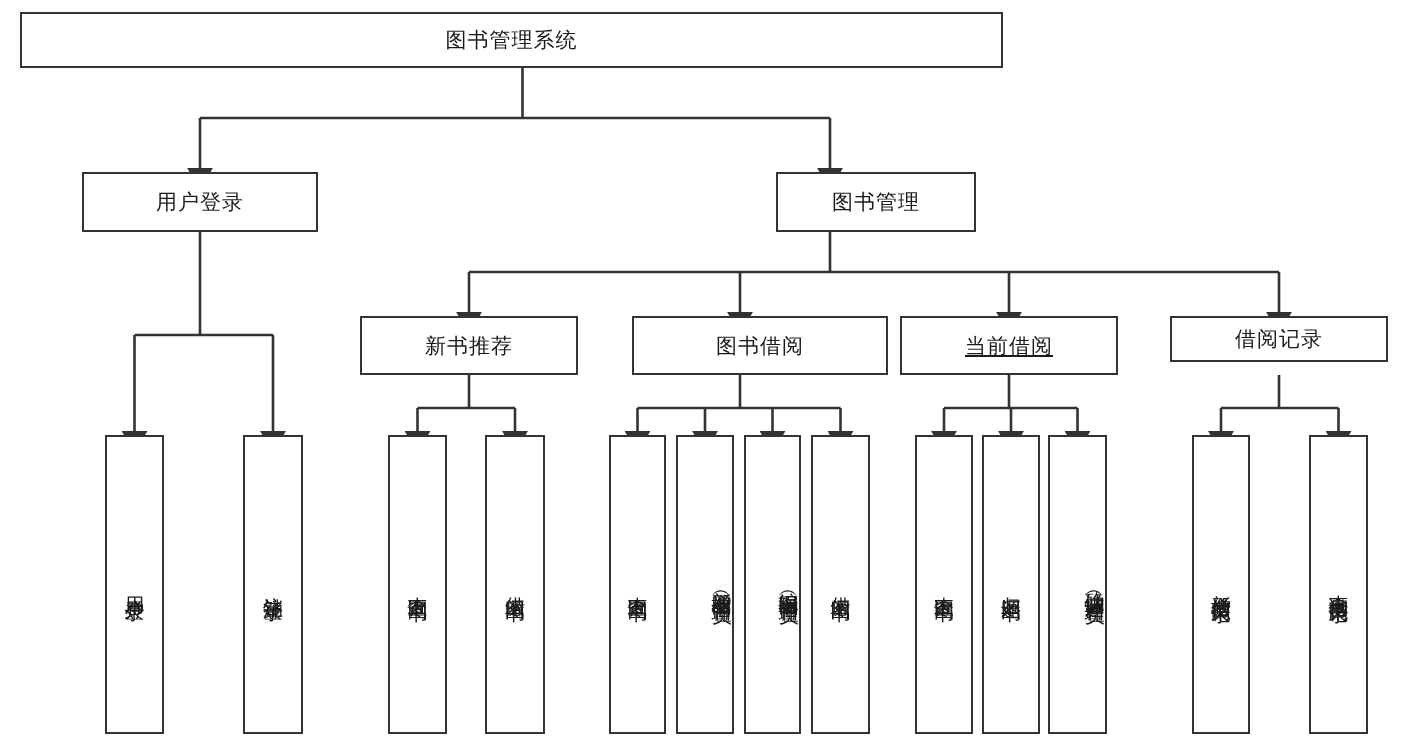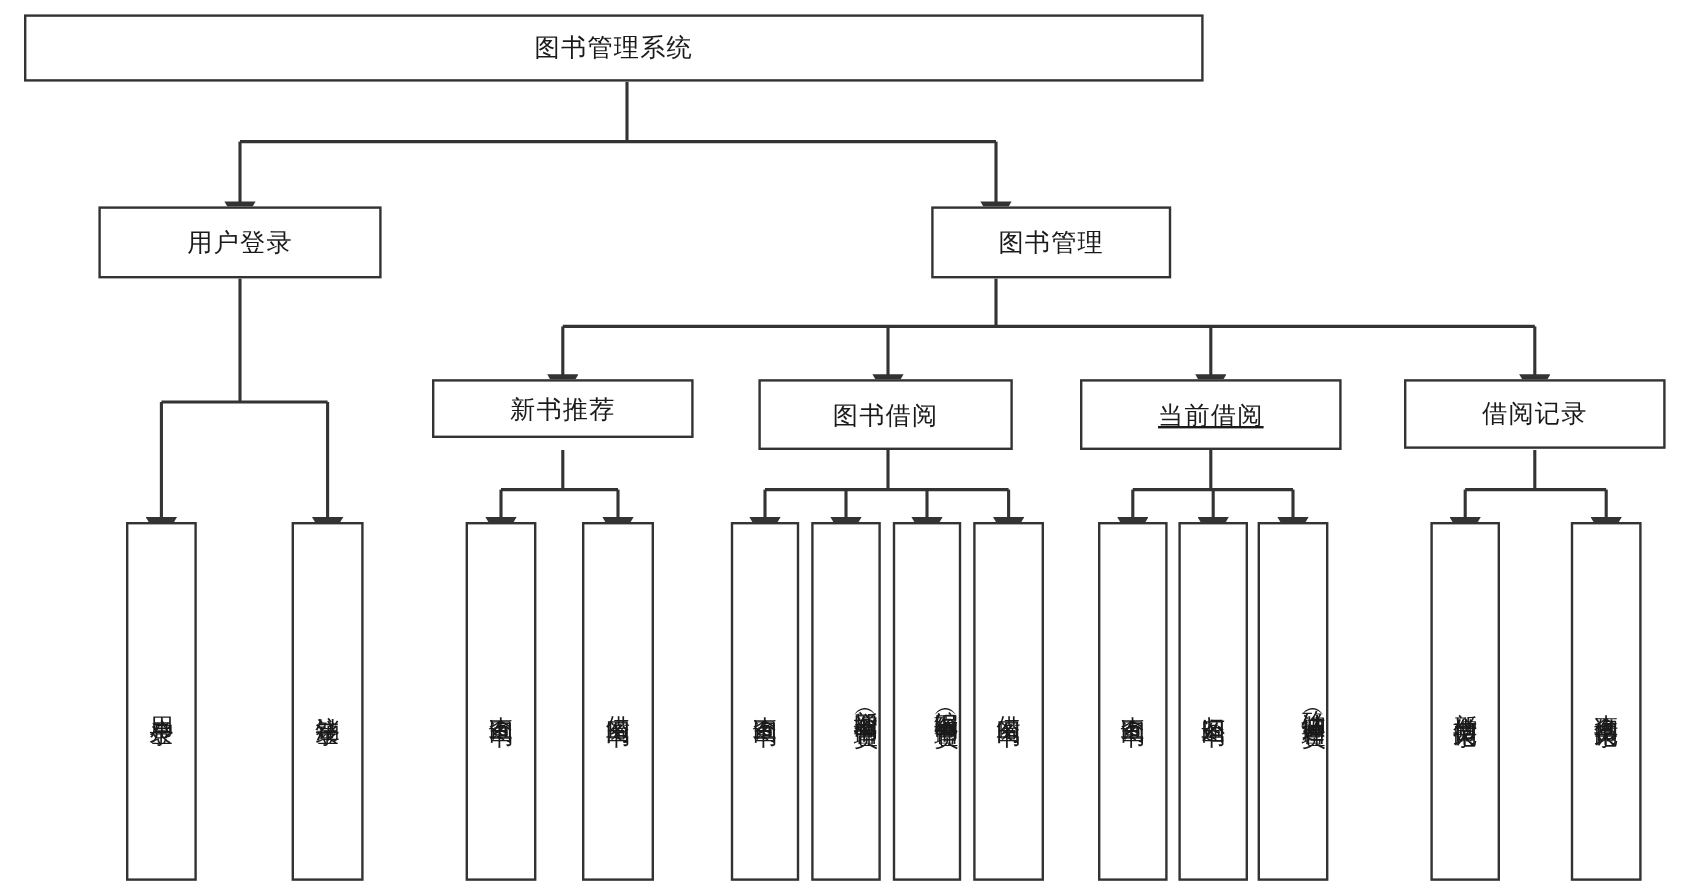--- a/index.html
+++ b/index.html
@@ -118,30 +118,30 @@
   <div id="nodes">
       <div class="node horizontal" style="left: 20px; top: 12px; width: 983px; height: 56px;">
         <span class="label">图书管理系统</span>
       </div>
       <div class="node horizontal" style="left: 82px; top: 172px; width: 236px; height: 60px;">
         <span class="label">用户登录</span>
       </div>
       <div class="node horizontal" style="left: 752px; top: 172px; width: 200px; height: 60px; margin-left: 24px;">
         <span class="label">图书管理</span>
       </div>
-      <div class="node horizontal" style="left: 360px; top: 316px; width: 218px; height: 49px;">
+      <div class="node horizontal" style="left: 360px; top: 316px; width: 218px; height: 59px;">
         <span class="label">新书推荐</span>
       </div>
-      <div class="node horizontal" style="left: 632px; top: 316px; width: 212px; height: 59px;">
+      <div class="node horizontal" style="left: 632px; top: 316px; width: 256px; height: 59px;">
         <span class="label">图书借阅</span>
       </div>
       <div class="node horizontal" style="left: 900px; top: 316px; width: 218px; height: 59px; text-decoration: underline;">
         <span class="label">当前借阅</span>
       </div>
-      <div class="node horizontal" style="left: 1170px; top: 316px; width: 218px; height: 58px;">
+      <div class="node horizontal" style="left: 1170px; top: 316px; width: 218px; height: 46px;">
         <span class="label">借阅记录</span>
       </div>
       <div class="node vertical" style="left: 105px; top: 435px; width: 59px; height: 299px;">
         <span class="label">用户登录</span>
       </div>
       <div class="node vertical" style="left: 243px; top: 435px; width: 60px; height: 299px;">
         <span class="label">注销登录</span>
       </div>
       <div class="node vertical" style="left: 388px; top: 435px; width: 59px; height: 299px;">
         <span class="label">查询图书</span>

